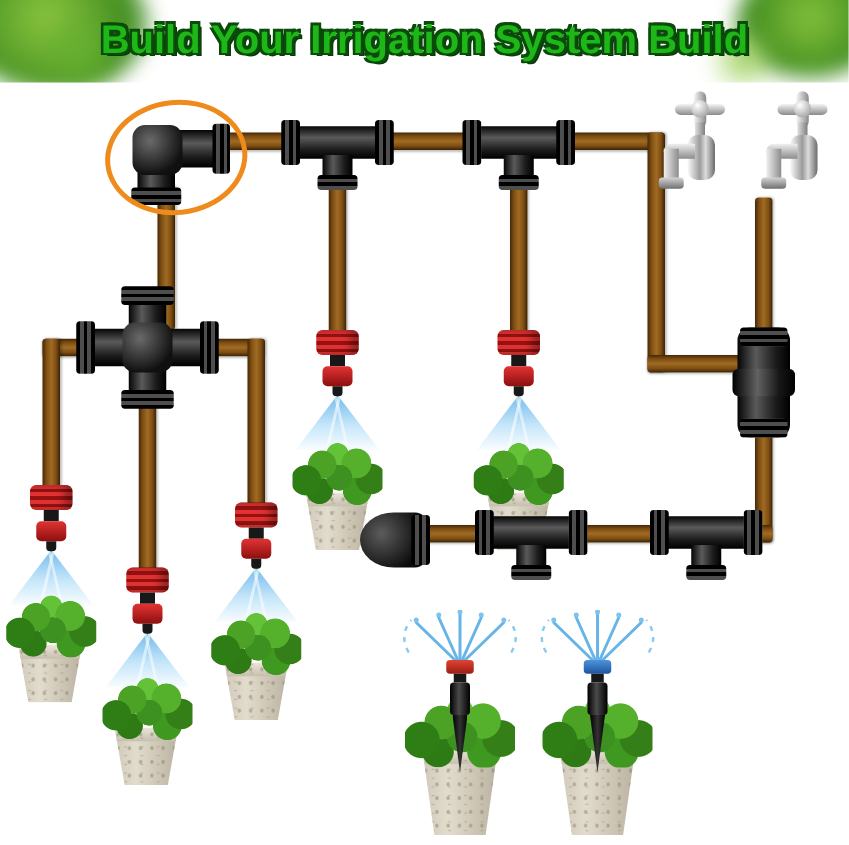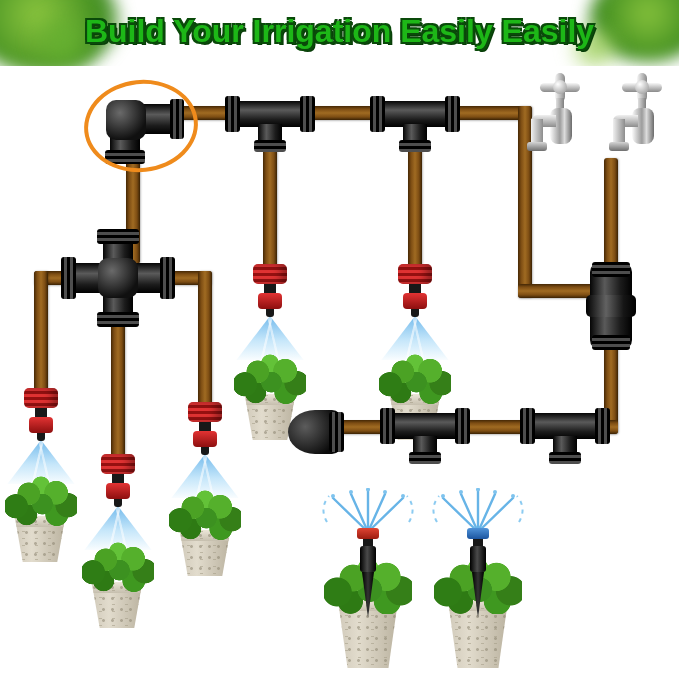--- a/index.html
+++ b/index.html
@@ -322,14 +322,14 @@
 <div class="pot" style="left:446px;top:600px;width:64px;height:68px">
     <div class="rim"></div>
     <div class="spk"></div>
   </div>
 
 <div class="banner">
   <div class="blob" style="left:-30px;top:-34px;width:150px;height:108px;background:radial-gradient(circle at 45% 45%,#8cc63f,#3f8c1f 65%,rgba(63,140,31,0))"></div>
   <div class="blob" style="left:22px;top:14px;width:84px;height:56px;background:radial-gradient(circle at 50% 50%,#67b231,rgba(80,160,40,0) 70%)"></div>
   <div class="blob" style="left:588px;top:-26px;width:120px;height:88px;background:radial-gradient(circle at 50% 45%,#86c23c,#3f8c1f 65%,rgba(63,140,31,0))"></div>
   <div class="blob" style="left:560px;top:26px;width:70px;height:44px;background:radial-gradient(circle at 50% 50%,#9ccf56,rgba(120,180,60,0) 70%)"></div>
-  <div class="title">Build Your Irrigation Easily Easily</div>
+  <div class="title">Build Your Irrigation System Build</div>
 </div>
 
 </body></html>

